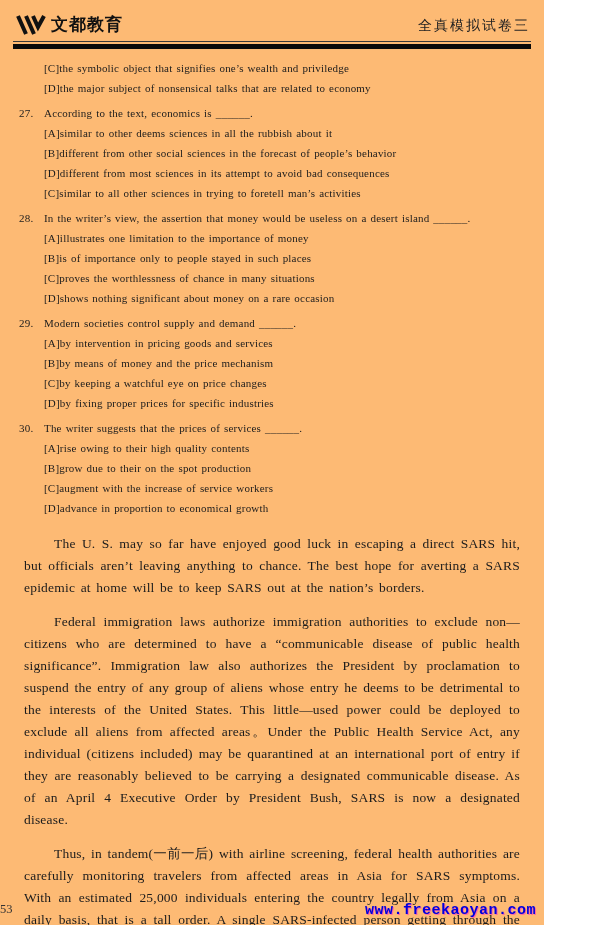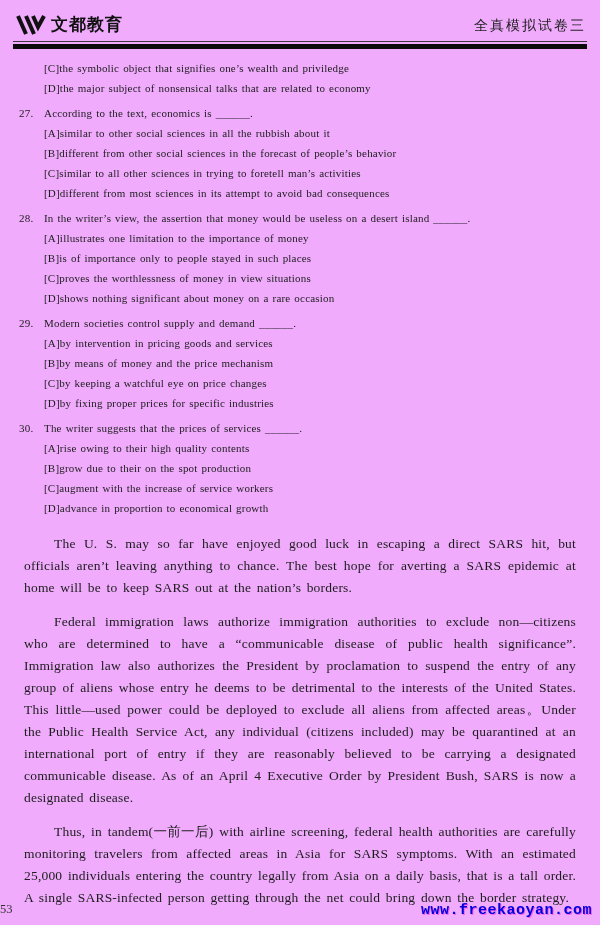--- a/index.html
+++ b/index.html
@@ -1,20 +1,20 @@
 <!DOCTYPE html>
 <html><head>
 <meta charset="utf-8">
 <style>
   html, body { margin: 0; padding: 0; background: #ffffff; }
   .page {
     position: relative;
-    width: 600px;
+    width: 544px;
     height: 925px;
-    background: #f0abfc;
+    background: #fdba74;
     overflow: hidden;
     font-family: "Liberation Serif", serif;
     color: #1c1c1c;
     box-sizing: border-box;
   }
   
   .header {
     display: flex;
     justify-content: space-between;
     align-items: flex-end;
@@ -124,32 +124,32 @@
 
   <div class="content">
 
     <div class="opt">[C]the symbolic object that signifies one’s wealth and priviledge</div>
     <div class="opt">[D]the major subject of nonsensical talks that are related to economy</div>
 
     <div class="stem">
       <span class="num">27.</span>
       <span>According to the text, economics is ______.</span>
     </div>
-    <div class="opt">[A]similar to other social sciences in all the rubbish about it</div>
+    <div class="opt">[A]similar to other deems sciences in all the rubbish about it</div>
     <div class="opt">[B]different from other social sciences in the forecast of people’s behavior</div>
+    <div class="opt">[D]different from most sciences in its attempt to avoid bad consequences</div>
     <div class="opt">[C]similar to all other sciences in trying to foretell man’s activities</div>
-    <div class="opt">[D]different from most sciences in its attempt to avoid bad consequences</div>
 
     <div class="stem">
       <span class="num">28.</span>
       <span>In the writer’s view, the assertion that money would be useless on a desert island ______.</span>
     </div>
     <div class="opt">[A]illustrates one limitation to the importance of money</div>
     <div class="opt">[B]is of importance only to people stayed in such places</div>
-    <div class="opt">[C]proves the worthlessness of money in view situations</div>
+    <div class="opt">[C]proves the worthlessness of chance in many situations</div>
     <div class="opt">[D]shows nothing significant about money on a rare occasion</div>
 
     <div class="stem">
       <span class="num">29.</span>
       <span>Modern societies control supply and demand ______.</span>
     </div>
     <div class="opt">[A]by intervention in pricing goods and services</div>
     <div class="opt">[B]by means of money and the price mechanism</div>
     <div class="opt">[C]by keeping a watchful eye on price changes</div>
     <div class="opt">[D]by fixing proper prices for specific industries</div>

